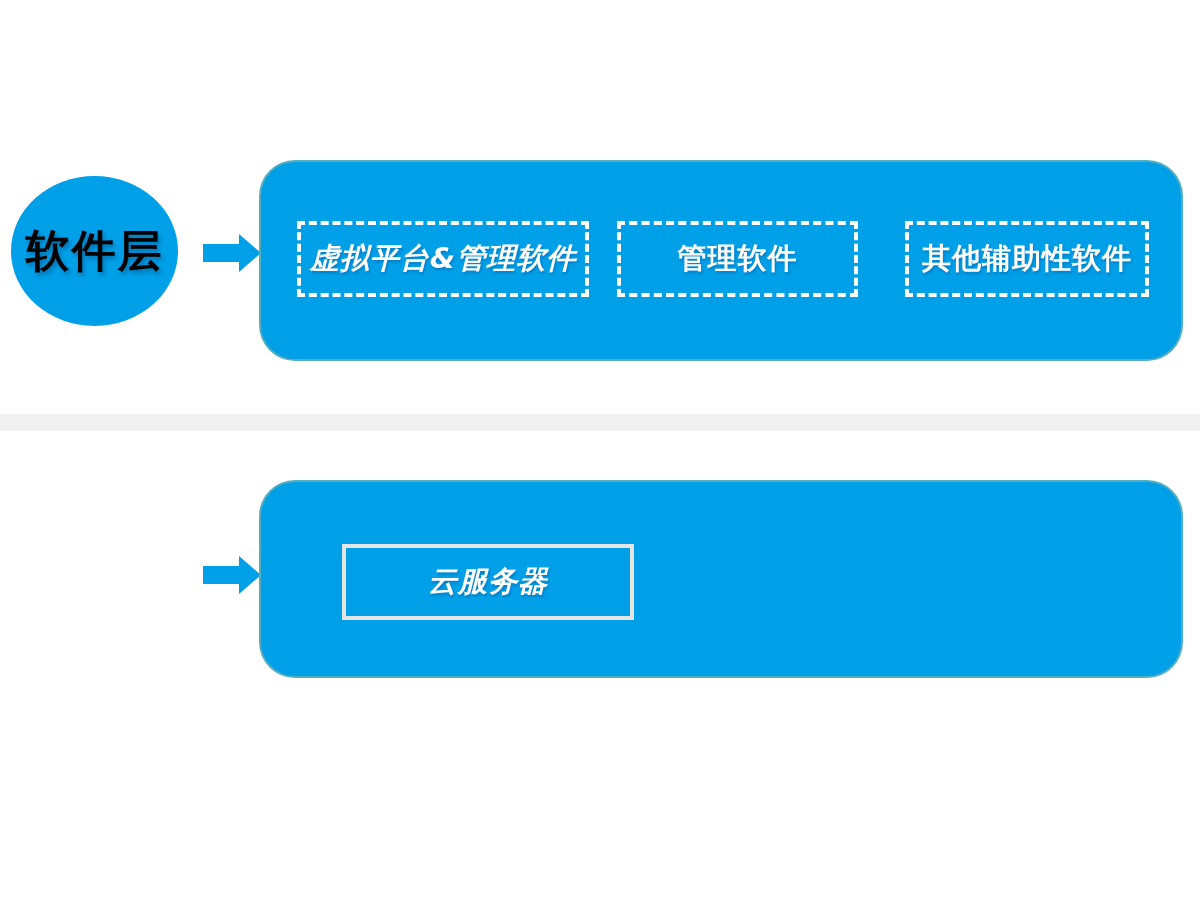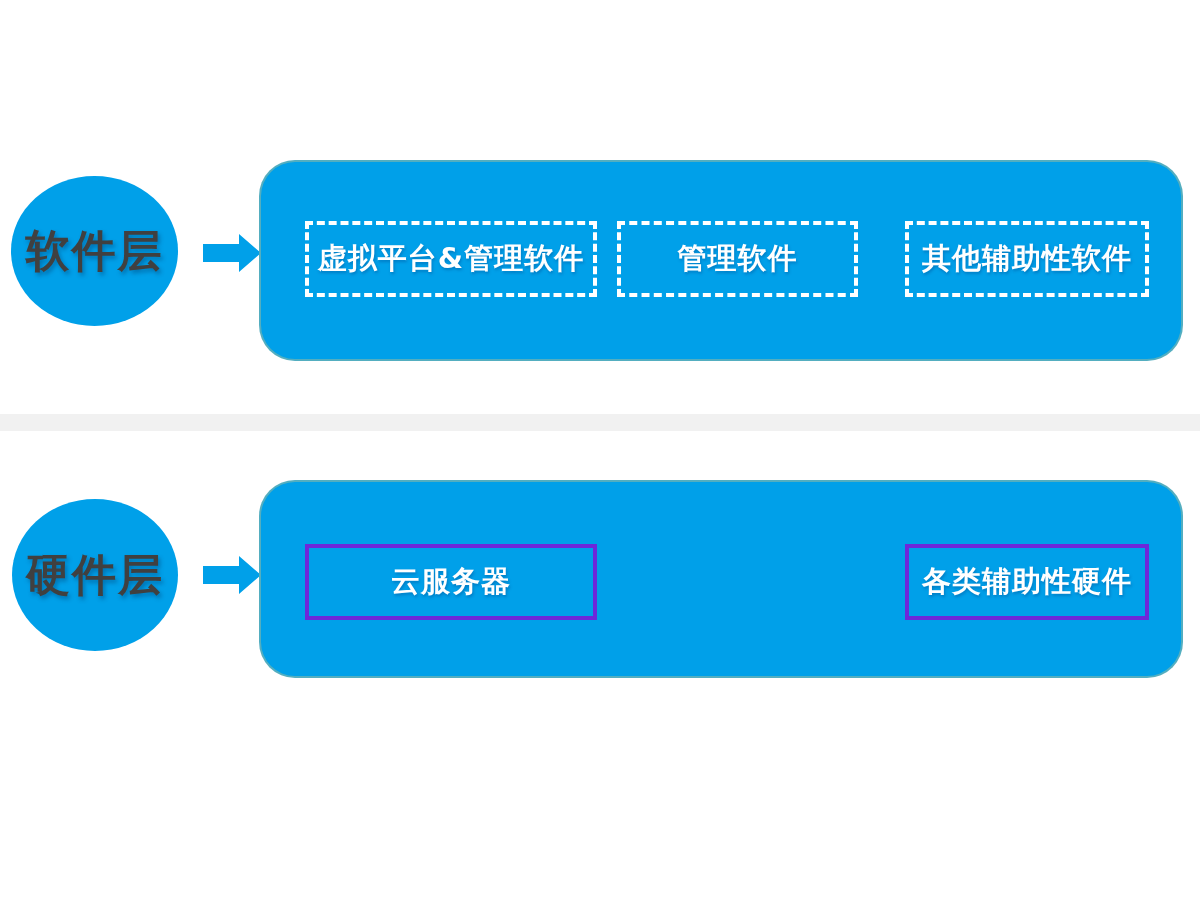--- a/index.html
+++ b/index.html
@@ -15,21 +15,21 @@
     background: #ffffff;
     overflow: hidden;
   }
   .layer-circle {
     position: absolute;
     background: #00A0E9;
     border-radius: 50%;
     display: flex;
     align-items: center;
     justify-content: center;
-    color: #404040;
+    color: #000000;
     font-size: 44px;
     font-weight: bold;
     letter-spacing: 2px;
     text-shadow: 2px 3px 4px rgba(0, 60, 110, 0.45);
   }
   .circle-software { left: 11px; top: 176px; width: 167px; height: 150px; }
   .circle-hardware { left: 12px; top: 499px; width: 166px; height: 152px; }
   .block-arrow {
     position: absolute;
     width: 58px;
@@ -57,24 +57,24 @@
     justify-content: center;
     gap: 14px;
     color: #ffffff;
     font-size: 29px;
     font-weight: bold;
     letter-spacing: 1px;
     text-shadow: 1px 2px 3px rgba(0, 70, 140, 0.4);
     white-space: nowrap;
   }
   .dashed { border: 4px dashed #ffffff; }
-  .solid  { border: 4px solid #6d28d9; }
+  .solid  { border: 4px solid #e5e5e5; margin-left: 45px; }
   .panel-software .item-box { top: 59px; }
   .panel-hardware .item-box { top: 62px; }
-  .pos-1 { left: 44px;  width: 292px; }
+  .pos-1 { left: 36px;  width: 292px; font-style: italic; }
   .pos-2 { left: 356px; width: 241px; }
   .pos-3 { left: 644px; width: 244px; }
   .divider {
     position: absolute;
     left: 0;
     top: 414px;
     width: 1200px;
     height: 17px;
     background: #F1F1F1;
   }
@@ -106,30 +106,24 @@
     <div class="item-box dashed pos-2">
       <span>管理软件</span>
     </div>
     <div class="item-box dashed pos-3">
       <span>其他辅助性软件</span>
     </div>
   </div>
 
   <div class="divider"></div>
 
-  <div class="layer-circle circle-hardware">
-    <span>硬件层</span>
-  </div>
 
   <svg class="block-arrow arrow-hardware" viewBox="0 0 58 38">
     <polygon points="0,10 36,10 36,0 58,19 36,38 36,28 0,28" fill="#00A0E9"></polygon>
   </svg>
 
   <div class="panel panel-hardware">
     <div class="item-box solid pos-1">
       <span>云服务器</span>
     </div>
-    <div class="item-box solid pos-3">
-      <span>各类辅助性硬件</span>
-    </div>
   </div>
 
 </div>
 
 </body></html>

